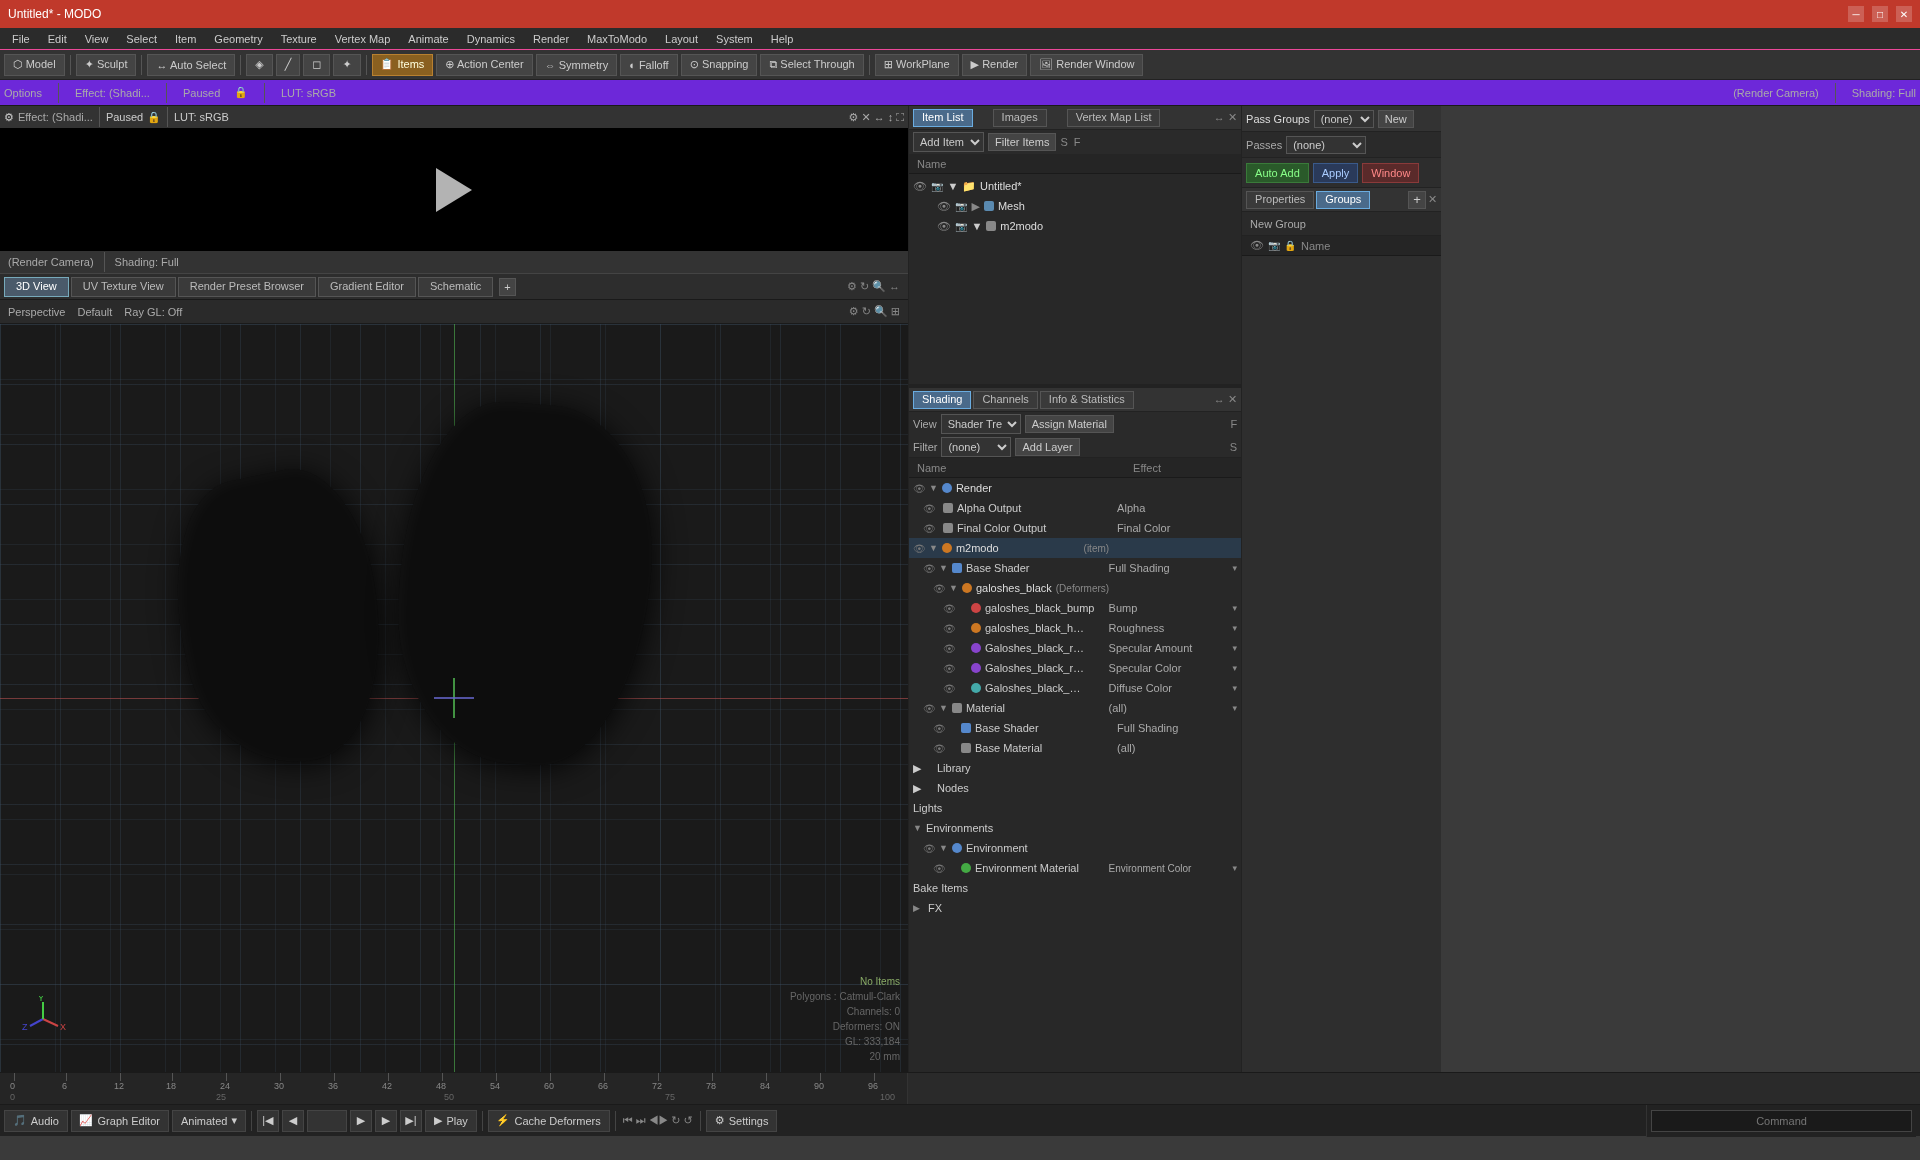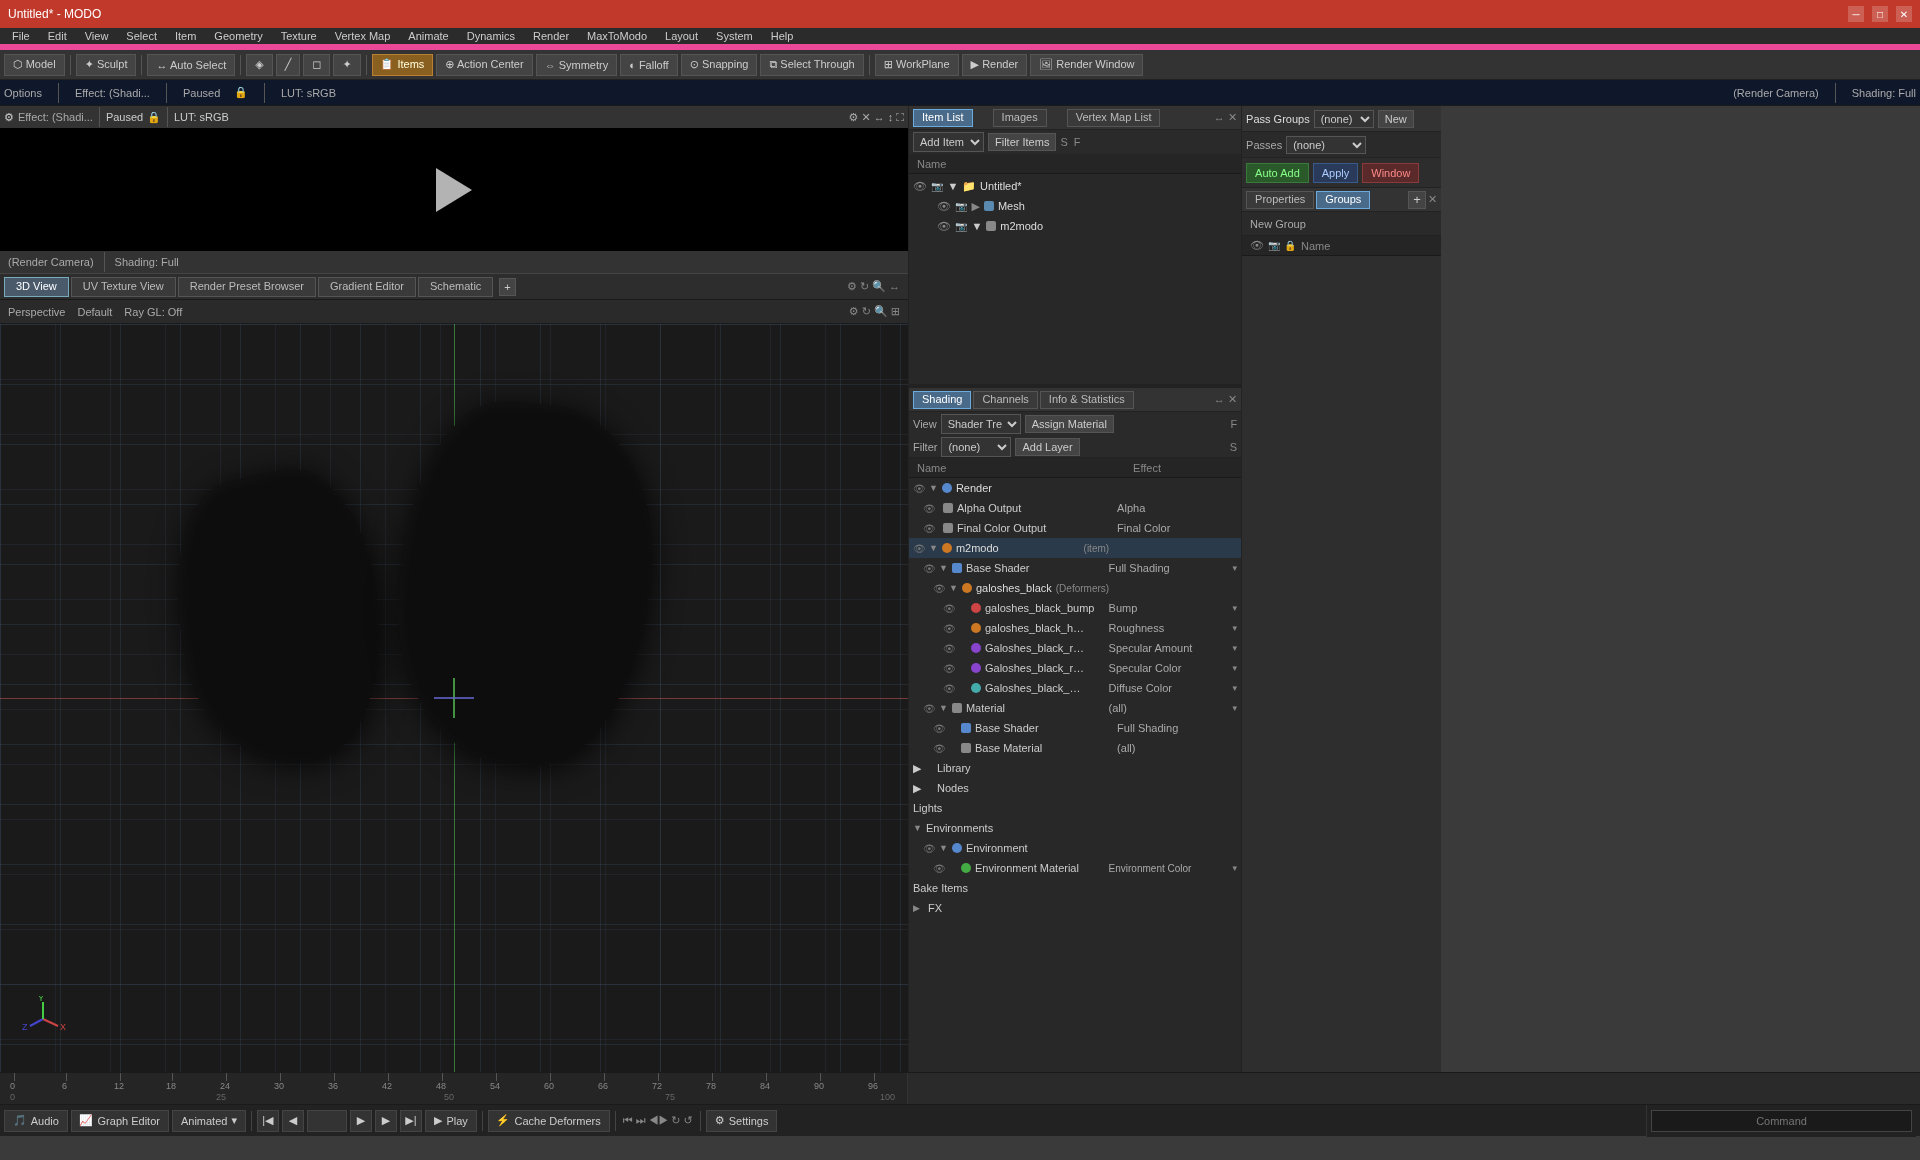--- a/index.html
+++ b/index.html
@@ -33,21 +33,21 @@
     }
 
     
     #menu-bar {
       height: 22px;
       background: #2b2b2b;
       display: flex;
       align-items: center;
       padding: 0 4px;
       gap: 2px;
-      border-bottom: 6px solid #ec4899;
+      border-bottom: 1px solid #ec4899;
     }
     .menu-item {
       padding: 2px 8px;
       color: #ccc;
       cursor: pointer;
       font-size: 11px;
     }
 
     
     #toolbar1 {
@@ -71,21 +71,21 @@
       align-items: center;
       gap: 3px;
     }
     .toolbar-btn.active { background: #5a7a9a; border-color: #7ab; }
     .toolbar-btn.orange { background: #8a6020; border-color: #b88030; color: #ffd; }
     .toolbar-separator { width: 1px; height: 20px; background: #555; margin: 0 2px; }
 
     
     #toolbar2 {
       height: 26px;
-      background: #0f172a;
+      background: #6d28d9;
       display: flex;
       align-items: center;
       padding: 0 4px;
       gap: 14px;
       border-bottom: 1px solid #1a1a1a;
       font-size: 11px;
       color: #aaa;
     }
 
     
@@ -657,20 +657,28 @@
 
         <svg style="position:absolute; bottom:30px; left:20px;" width="46" height="46">
           <line x1="23" y1="23" x2="38" y2="30" stroke="#cc4444" stroke-width="2"></line>
           <text x="40" y="34" fill="#cc4444" font-size="9">X</text>
           <line x1="23" y1="23" x2="10" y2="30" stroke="#4444cc" stroke-width="2"></line>
           <text x="2" y="34" fill="#4444cc" font-size="9">Z</text>
           <line x1="23" y1="23" x2="23" y2="6" stroke="#44cc44" stroke-width="2"></line>
           <text x="18" y="5" fill="#44cc44" font-size="9">Y</text>
         </svg>
 
+        <div id="viewport-overlay" style="position:absolute; bottom:8px; right:8px; text-align:right; font-size:10px; color:#666; line-height:15px;">
+          <div style="color:#8a6;">No Items</div>
+          <div>Polygons : Catmull-Clark</div>
+          <div>Channels: 0</div>
+          <div>Deformers: ON</div>
+          <div>GL: 333,184</div>
+          <div>20 mm</div>
+        </div>
       </div>
     </div>
   </div>
 
   <div id="right-panel" style="flex:0 0 248px; display:flex; flex-direction:column; background:#2e2e2e;">
 
     <div id="item-list-panel" style="height:280px; display:flex; flex-direction:column;">
       <div id="item-list-tabs" style="height:24px; background:#333; display:flex; align-items:center; padding:0 4px; gap:20px; border-bottom:1px solid #222;">
         <div class="panel-tab active">Item List</div>
         <div class="panel-tab">Images</div>

